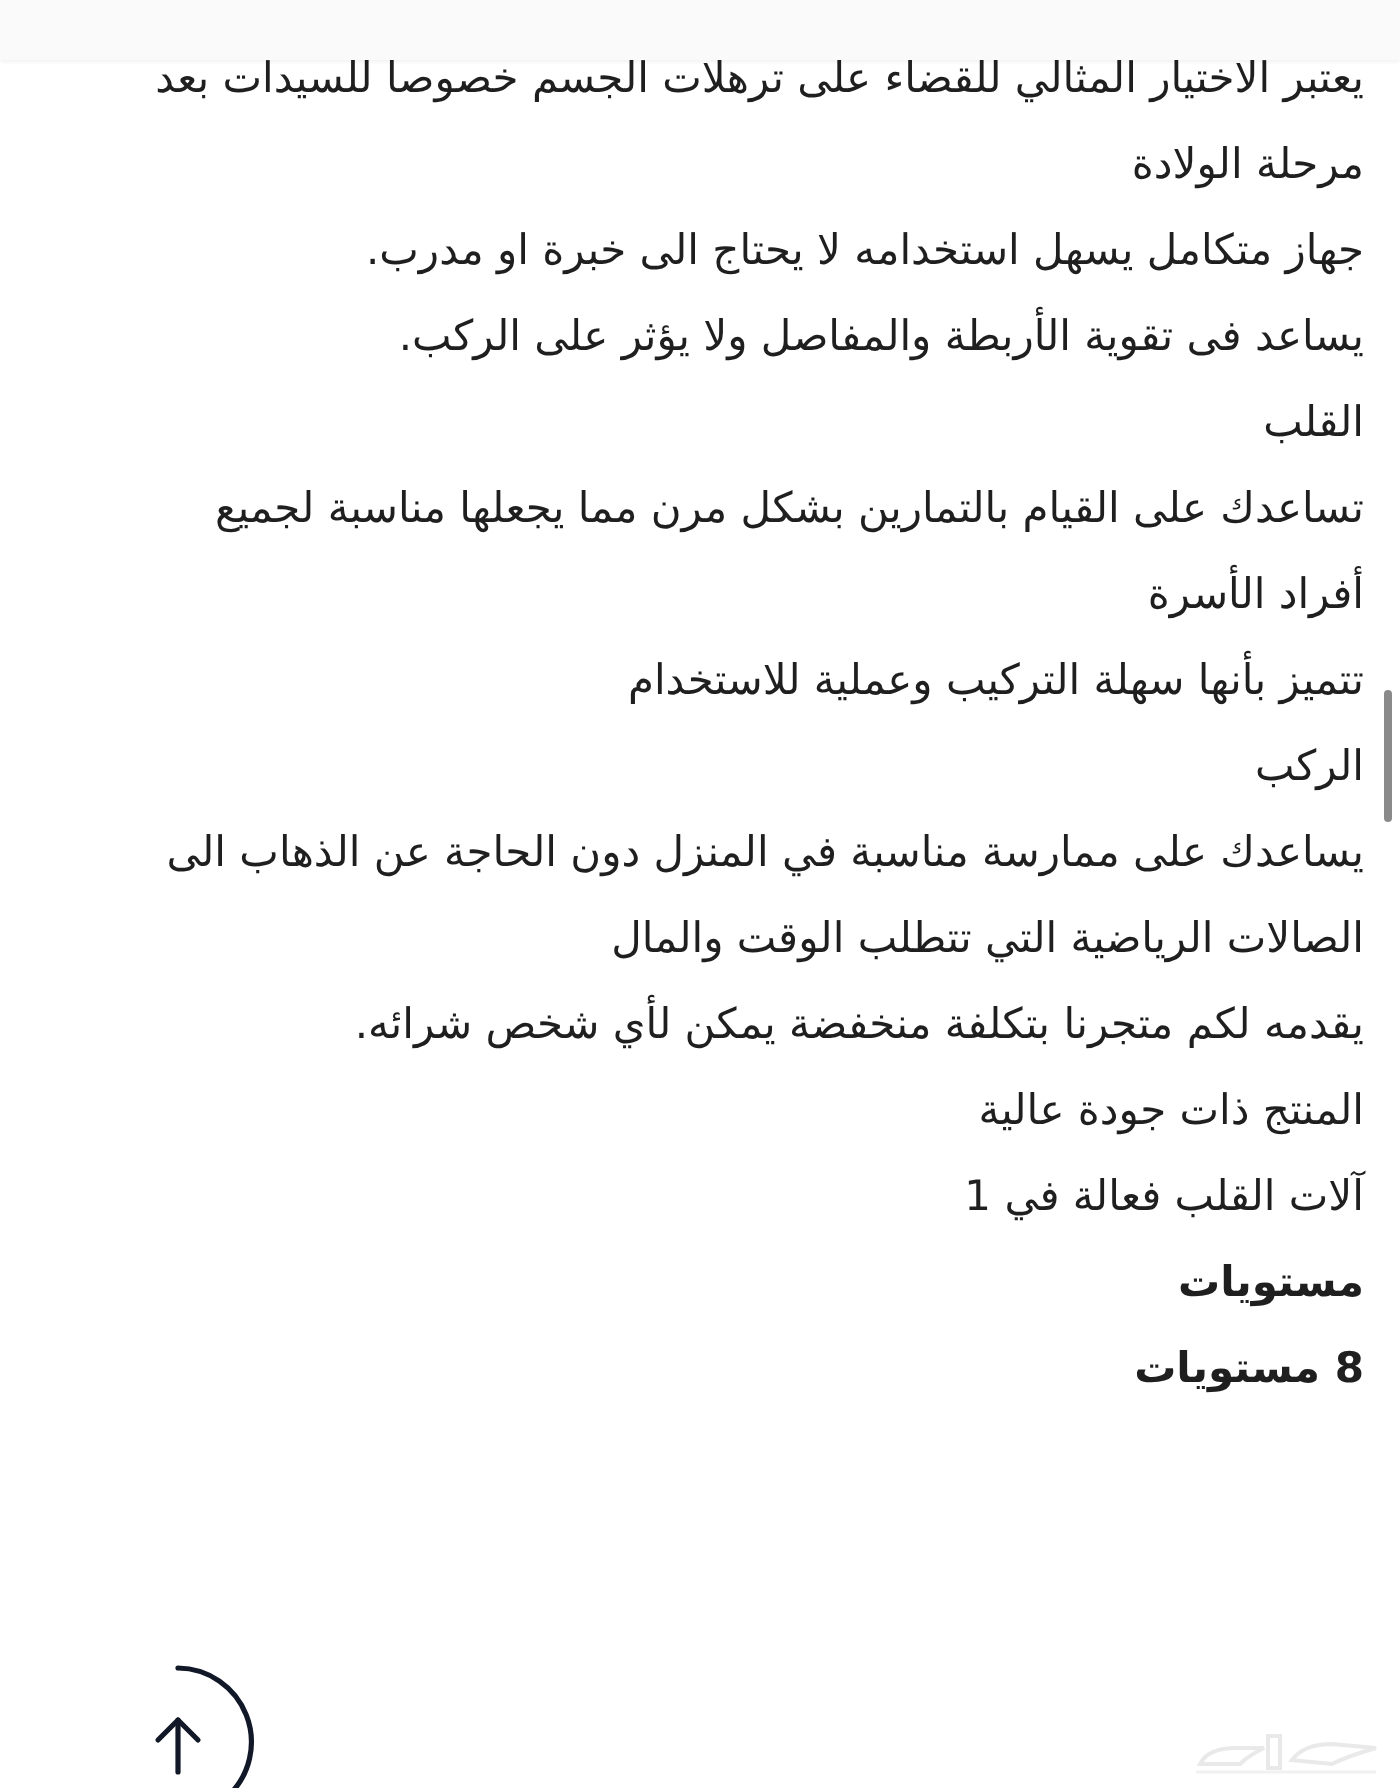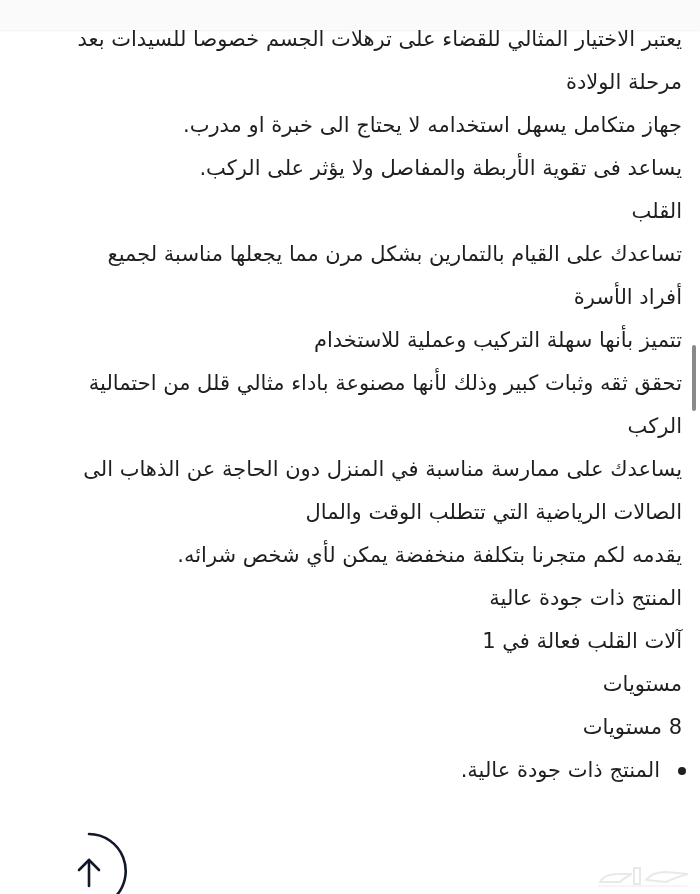--- a/index.html
+++ b/index.html
@@ -31,21 +31,21 @@
       text-align: right;
     }
     .line {
       font-size: 21px;
       line-height: 43px;
       height: 43px;
       white-space: nowrap;
       letter-spacing: -0.2px;
     }
     .line.bold {
-      font-weight: normal;
+      font-weight: bold;
     }
     .bullet-list {
       list-style: none;
       direction: rtl;
       text-align: right;
     }
     .bullet-item {
       font-size: 21px;
       line-height: 43px;
       height: 43px;
@@ -102,35 +102,28 @@
 
 <div class="content">
   <div class="line">يعتبر الاختيار المثالي للقضاء على ترهلات الجسم خصوصاً للسيدات بعد</div>
   <div class="line">مرحلة الولادة</div>
   <div class="line">جهاز متكامل يسهل استخدامه لا يحتاج الى خبرة او مدرب.</div>
   <div class="line">يساعد فى تقوية الأربطة والمفاصل ولا يؤثر على الركب.</div>
   <div class="line">القلب</div>
   <div class="line">تساعدك على القيام بالتمارين بشكل مرن مما يجعلها مناسبة لجميع</div>
   <div class="line">أفراد الأسرة</div>
   <div class="line">تتميز بأنها سهلة التركيب وعملية للاستخدام</div>
-  <div class="line">تحقق ثقه وثبات كبير وذلك لأنها مصنوعة باداء مثالي قلل من احتمالية</div>
   <div class="line">الركب</div>
   <div class="line">يساعدك على ممارسة مناسبة في المنزل دون الحاجة عن الذهاب الى</div>
   <div class="line">الصالات الرياضية التي تتطلب الوقت والمال</div>
   <div class="line">يقدمه لكم متجرنا بتكلفة منخفضة يمكن لأي شخص شرائه.</div>
   <div class="line">المنتج ذات جودة عالية</div>
   <div class="line">آلات القلب فعالة في 1</div>
   <div class="line bold">مستويات</div>
   <div class="line bold">8 مستويات</div>
-  <ul class="bullet-list">
-    <li class="bullet-item">
-      <span class="bullet-dot"></span>
-      <span>المنتج ذات جودة عالية.</span>
-    </li>
-  </ul>
 </div>
 
 <div class="scrollbar-thumb"></div>
 
 <div class="scroll-top-button">
   <svg viewBox="0 0 82 82">
     <path d="M41 4 A37 37 0 0 1 66 68" fill="none" stroke="#111827" stroke-width="2.6" stroke-linecap="round"></path>
     <line x1="41" y1="30" x2="41" y2="56" stroke="#111827" stroke-width="2.6" stroke-linecap="round"></line>
     <polyline points="31,40 41,30 51,40" fill="none" stroke="#111827" stroke-width="2.6" stroke-linecap="round" stroke-linejoin="round"></polyline>
   </svg>

